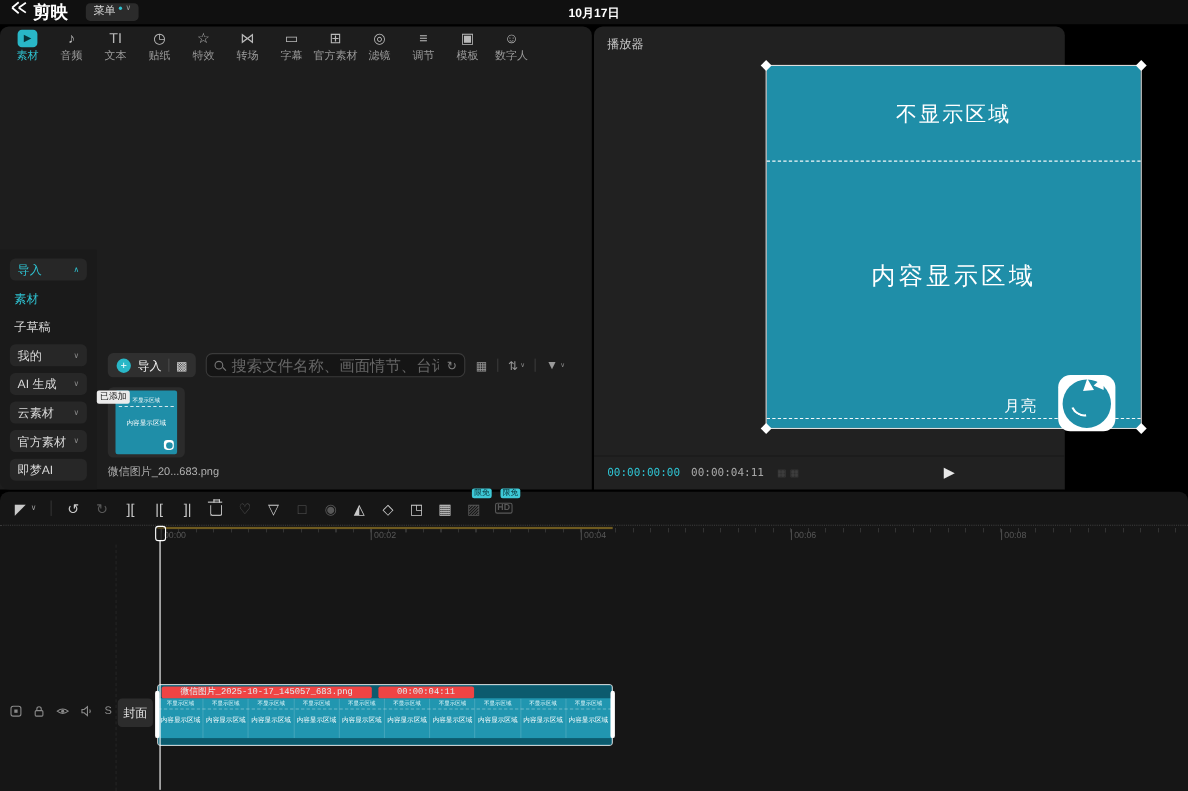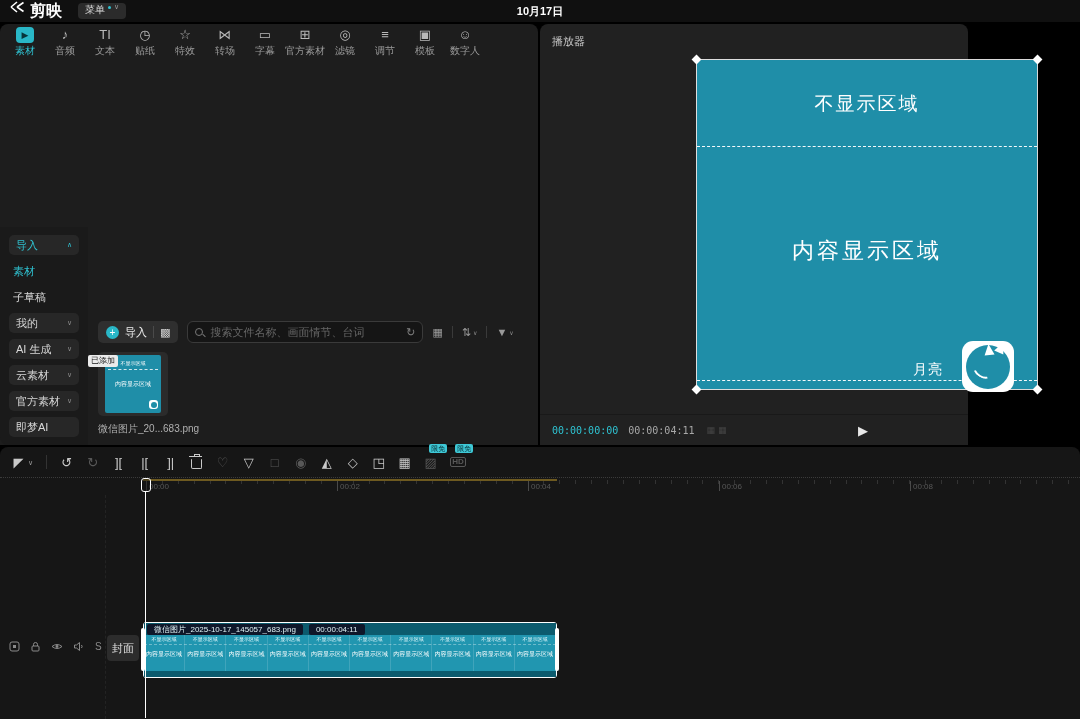--- a/index.html
+++ b/index.html
@@ -31,21 +31,21 @@
   .side-item .chev:empty{display:none;}
   .media-main{flex:1;padding:9px 10px;position:relative;}
   .media-toolbar{display:flex;align-items:center;gap:9px;}
   .import-btn{height:22px;background:#2f2f2f;border-radius:5px;display:flex;align-items:center;gap:6px;padding:0 8px;font-size:11px;color:#eee;}
   .plus-circle{width:13px;height:13px;border-radius:50%;background:#29b7c7;color:#fff;font-size:10px;line-height:13px;text-align:center;}
   .import-sep{width:1px;height:12px;background:#4a4a4a;}
   .qr-icon{font-size:11px;color:#cfcfcf;}
   .search{flex:1;max-width:220px;height:20px;background:#151515;border:1px solid #3a3a3a;border-radius:6px;display:flex;align-items:center;padding:0 7px;gap:5px;}
   .mag{width:6px;height:6px;border:1px solid #777;border-radius:50%;position:relative;flex:none;}
   .mag::after{content:"";position:absolute;width:4px;height:1px;background:#777;transform:rotate(45deg);right:-4px;bottom:-1px;}
-  .search input{flex:1;background:none;border:none;outline:none;color:#bbb;font-size:11px;min-width:0;}
+  .search input{flex:1;background:none;border:none;outline:none;color:#bbb;font-size:14px;min-width:0;}
   .search input::placeholder{color:#666;}
   .refresh-icon{color:#808080;font-size:11px;}
   .mt-icon{color:#9a9a9a;font-size:11px;display:flex;align-items:center;gap:2px;}
   .micro-chev{font-size:6px;color:#8a8a8a;}
   .mt-sep{width:1px;height:12px;background:#3a3a3a;}
   .all-label{margin-top:11px;font-size:11px;color:#fff;}
   .media-item{margin-top:9px;width:70px;position:relative;}
   .thumb-card{position:relative;width:70px;height:64px;background:#2b2b2b;border-radius:5px;display:flex;align-items:center;justify-content:center;}
   .thumb-img{width:56px;height:58px;background:#1f8ea8;border-radius:2px;position:relative;overflow:hidden;}
   .ti-top{position:absolute;top:5px;width:100%;text-align:center;font-size:5px;color:#fff;}
@@ -103,21 +103,21 @@
   .ruler-label:nth-child(5){left:913px;}
   .col-divider{position:absolute;left:105px;top:48px;bottom:0;border-left:1px dashed rgba(255,255,255,.06);}
   .playhead{position:absolute;left:141px;top:31px;width:8px;height:12px;border:1.5px solid #fff;border-radius:3px;background:rgba(20,20,20,.4);z-index:6;}
   .playhead::after{content:"";position:absolute;left:3px;top:12px;width:1px;height:227px;background:#fff;}
   .track-controls{position:absolute;left:9px;top:194px;display:flex;align-items:center;gap:10px;color:#8a8a8a;}
   .trk-icon{display:flex;align-items:center;}
   .solo{font-size:10px;color:#8a8a8a;}
   .cover-btn{position:absolute;left:107px;top:188px;width:32px;height:26px;background:#2c2c2c;border-radius:4px;color:#e0e0e0;font-size:11px;display:flex;align-items:center;justify-content:center;}
   .clip{position:absolute;left:143px;top:175px;width:414px;height:56px;background:#1f8ea8;border:1.5px solid #fff;border-radius:3px;box-sizing:border-box;}
   .clip-header{height:12px;display:flex;align-items:center;gap:6px;padding:0 3px;background:#0c5b6e;}
-  .clip-chip{font-size:8px;line-height:11px;color:#dff2f5;background:#0f172a;padding:0 7px;border-radius:2px;white-space:nowrap;}
+  .clip-chip{font-size:8px;line-height:11px;color:#dff2f5;background:#ef4444;padding:0 17px;border-radius:2px;white-space:nowrap;font-family:Liberation Mono, monospace;}
   .clip-body{position:absolute;top:12px;left:0;right:0;bottom:6px;display:flex;overflow:hidden;background:#2196b0;}
   .clip-body::before{content:"";position:absolute;top:9px;left:0;right:0;border-top:1px dashed rgba(255,255,255,.35);z-index:1;}
   .tile{flex:1;position:relative;border-right:1px solid rgba(255,255,255,.14);}
   .tile-top{position:absolute;top:1px;width:100%;text-align:center;font-size:5px;color:#eafcff;}
   .tile-mid{position:absolute;top:15px;width:100%;text-align:center;font-size:6px;color:#fff;}
   .clip-footer{position:absolute;bottom:0;left:0;right:0;height:6px;background:#0c5b6e;}
   .clip-handle{position:absolute;top:5px;width:4px;height:43px;background:#fff;border-radius:2px;z-index:3;}
   .clip-handle.l{left:-3px;} .clip-handle.r{right:-3px;}
   svg{display:block;}
 </style>

